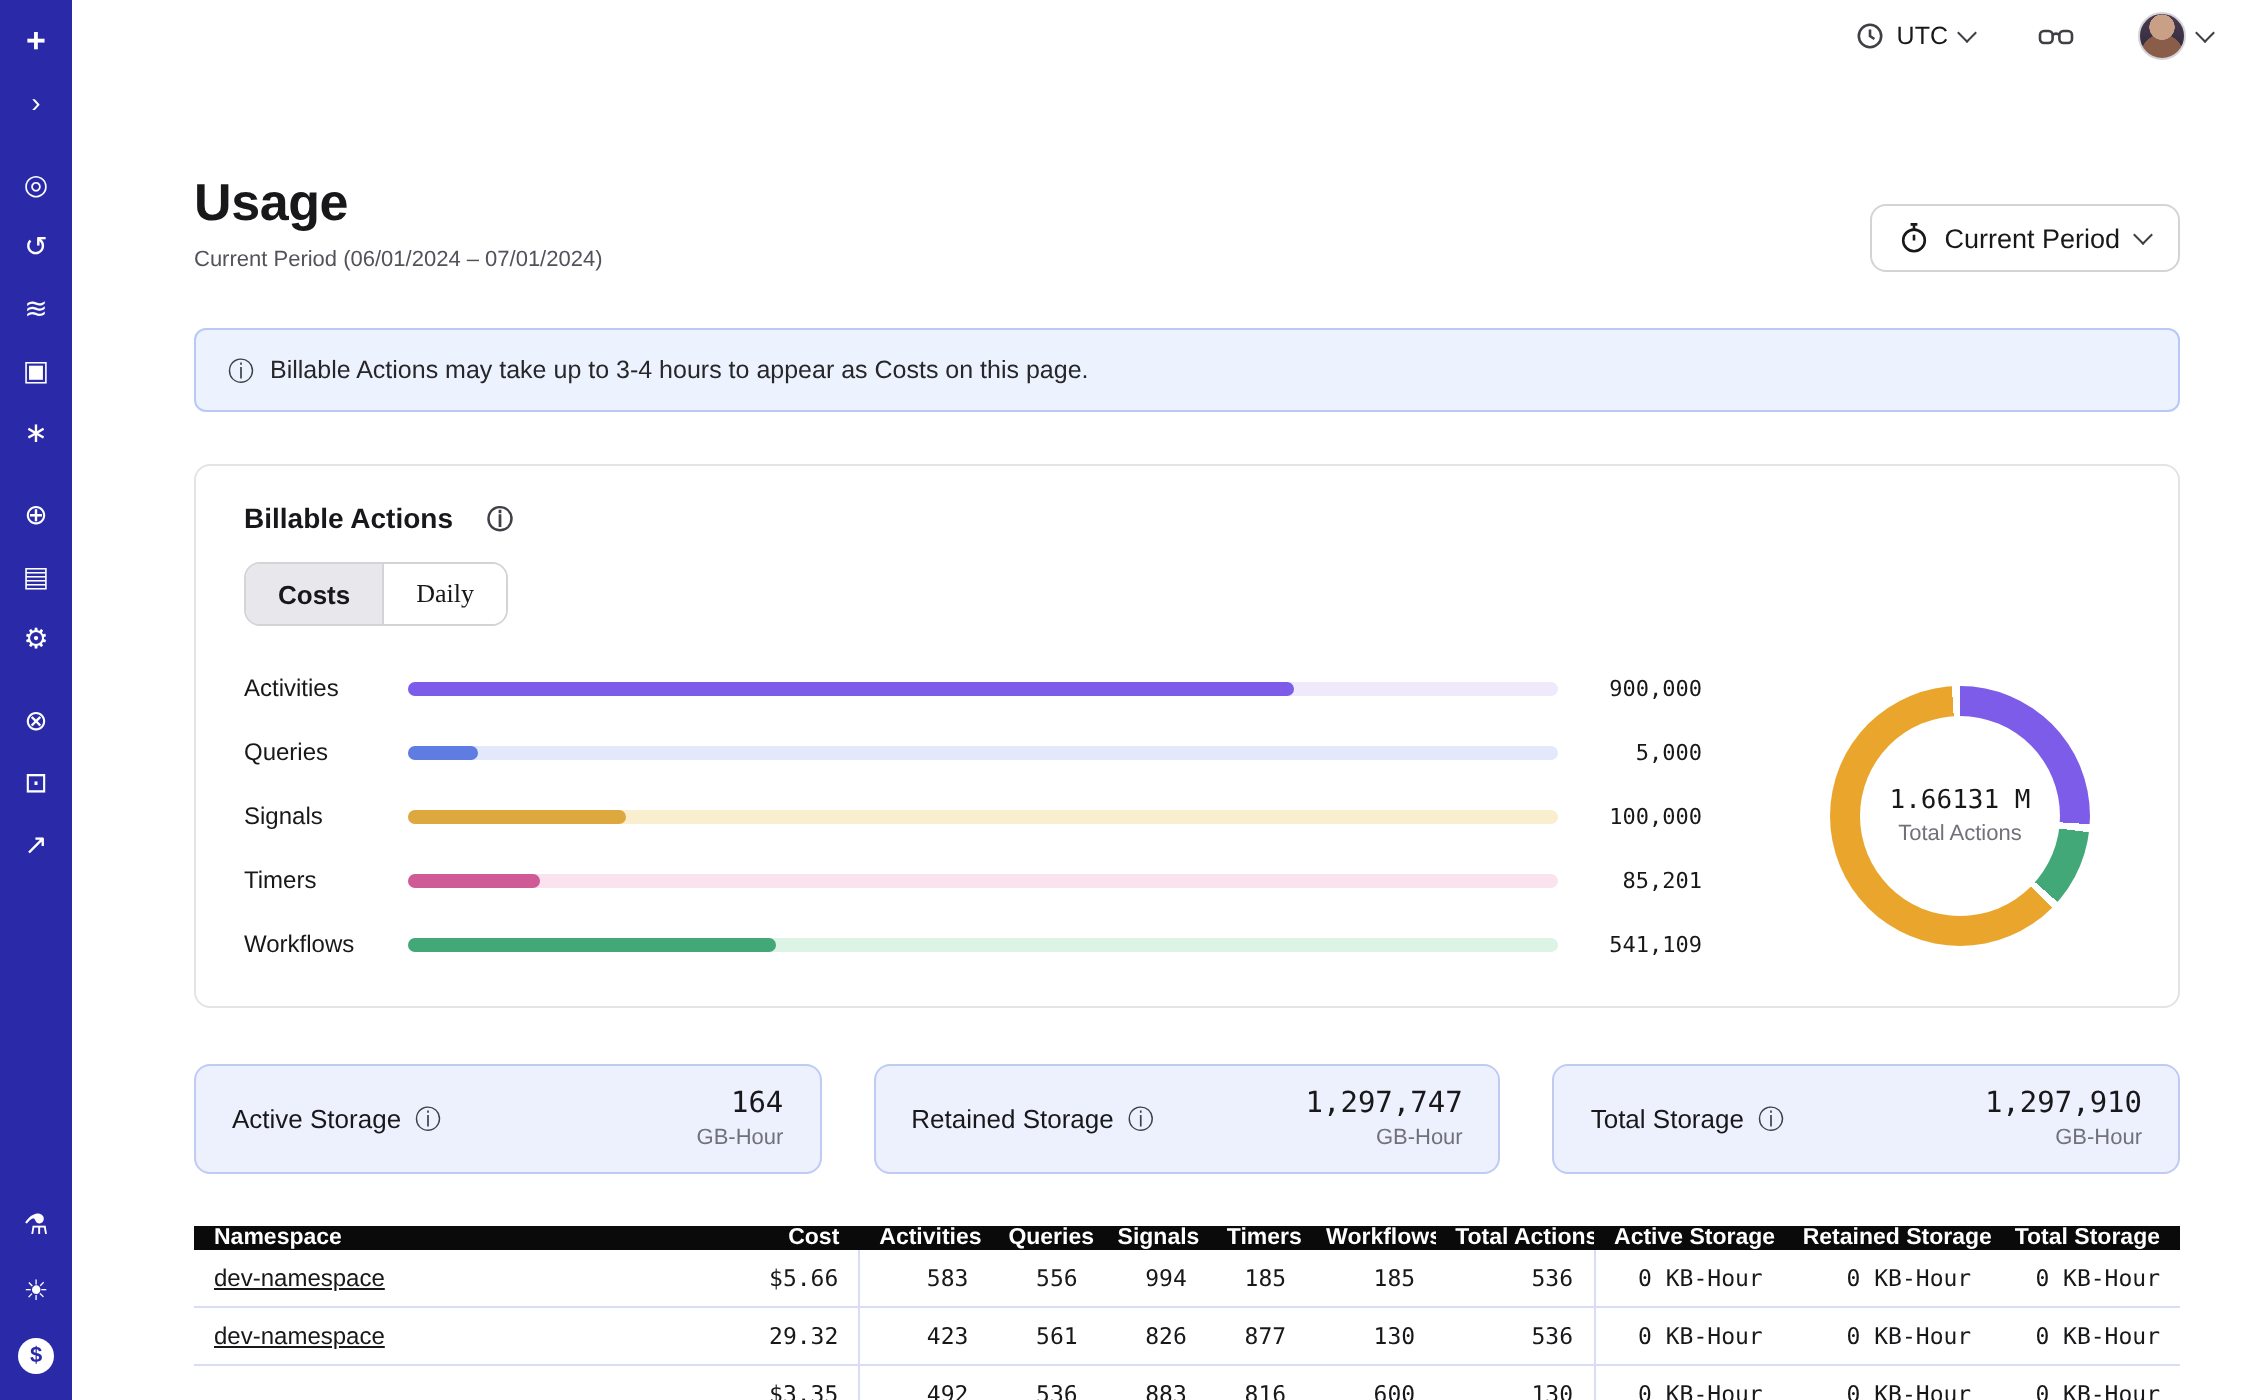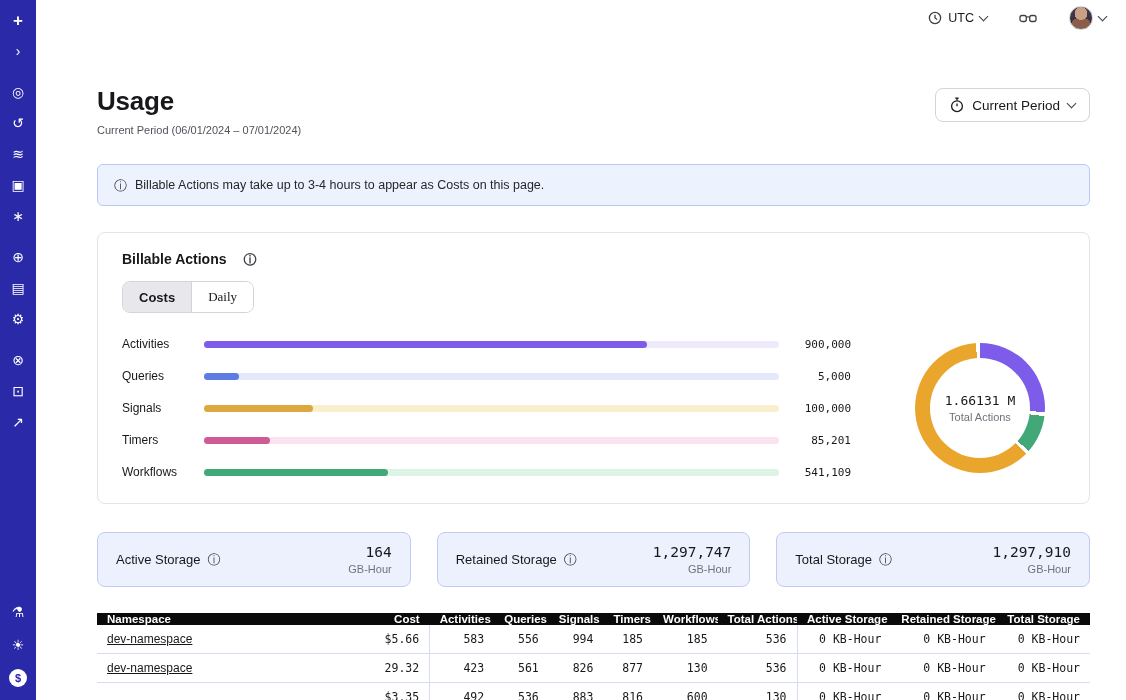--- a/index.html
+++ b/index.html
@@ -49,21 +49,21 @@
   .avatar {
     width:24px; height:24px; border-radius:50%; border:1px solid #d4d4d8;
     background:
       radial-gradient(circle at 50% 30%, #c9a086 0 33%, rgba(0,0,0,0) 34%),
       radial-gradient(circle at 50% 95%, #8a5d4a 0 45%, rgba(0,0,0,0) 46%),
       linear-gradient(180deg,#4a3b52 0%, #2e2838 100%);
   }
 
   .content { flex:1; padding:50px 36px 0 61px; overflow:hidden; }
 
-  .page-head { display:flex; justify-content:space-between; align-items:flex-start; }
+  .page-head { display:flex; justify-content:space-between; align-items:flex-end; }
   .page-title { margin:0 0 7px; font-size:26px; font-weight:600; letter-spacing:-0.2px; }
   .page-subtitle { font-size:11px; color:#52525b; }
   .period-btn {
     display:flex; align-items:center; gap:8px; background:#fff; cursor:pointer;
     border:1px solid #d4d4d8; border-radius:8px; padding:8px 14px;
     font-size:13.5px; font-weight:500; color:#18181b; margin-top:2px;margin-left:44px;
   }
   .period-btn svg { display:block; }
 
   .banner {

